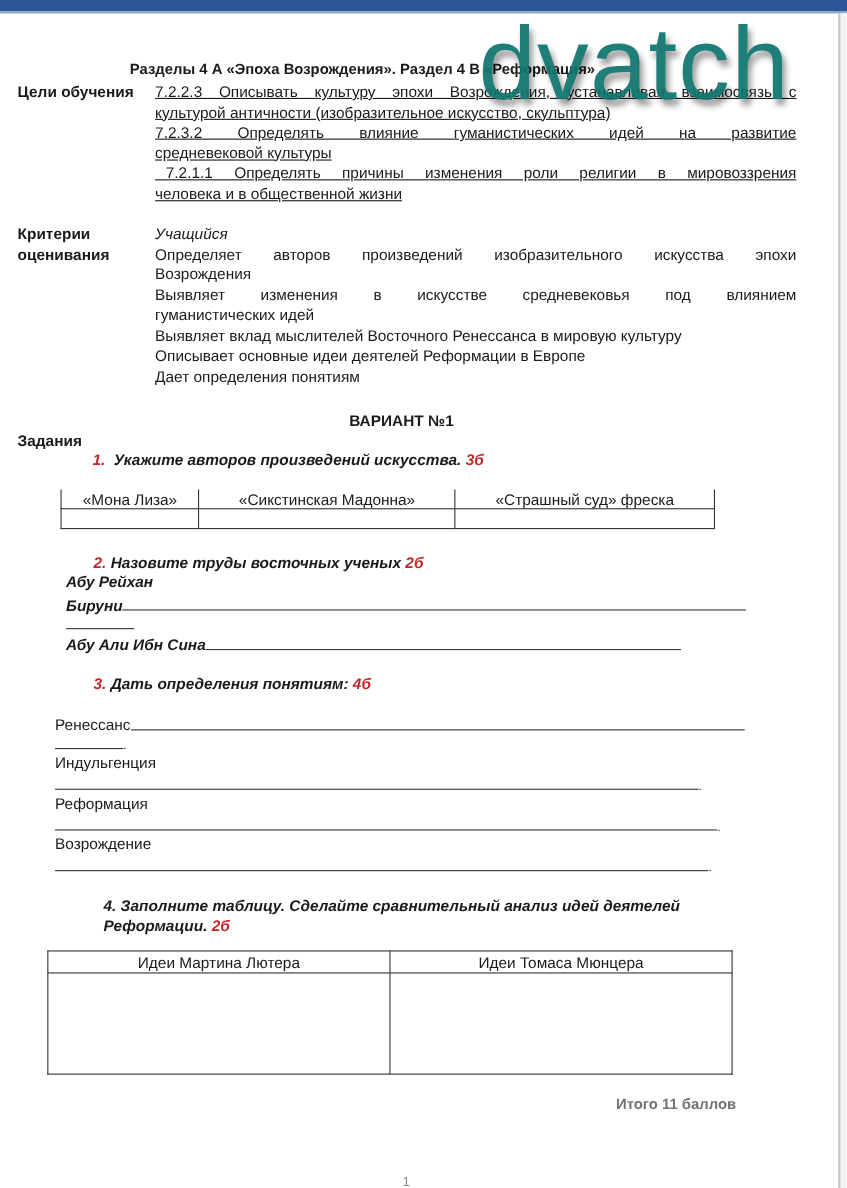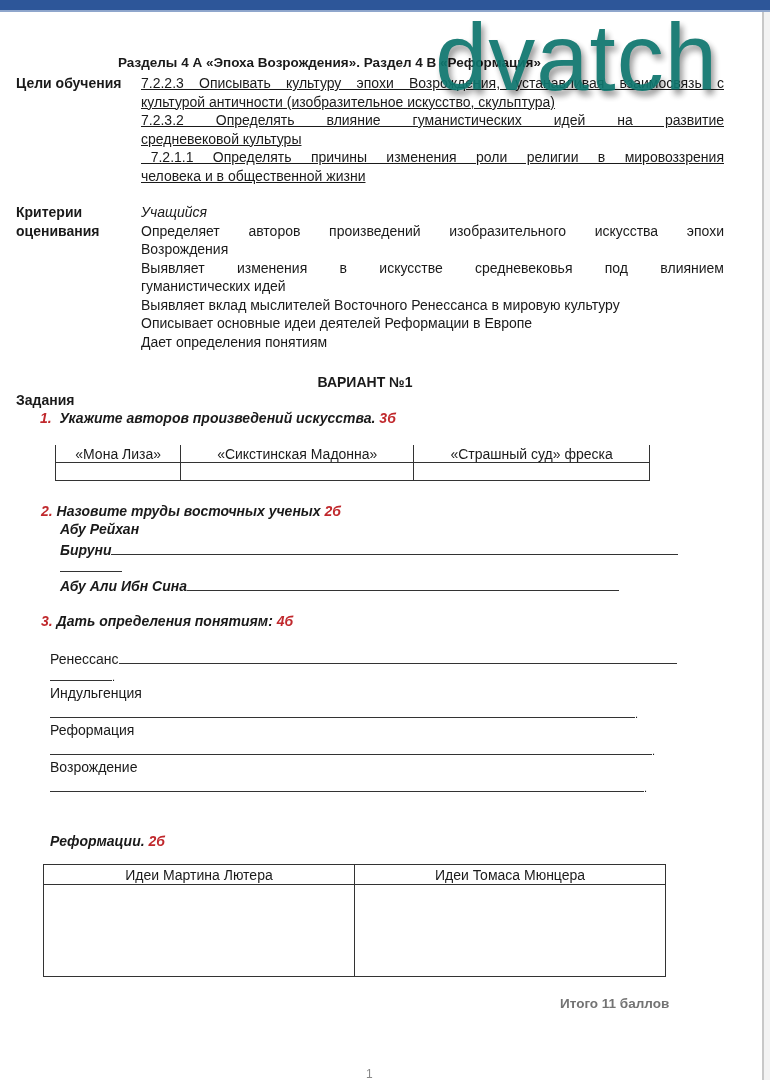--- a/index.html
+++ b/index.html
@@ -33,21 +33,21 @@
       position: absolute; left: 141px; width: 583px; font-size: 14px; line-height: 18.5px;
       text-align: justify;
     }
     .block p { margin: 0; }
     .block .just { text-align: justify; text-align-last: justify; }
     .block .ital { font-style: italic; }
 
     .variant { position: absolute; left: 0; width: 730px; top: 374px; text-align: center; font-size: 14px; font-weight: bold; }
     .tasks-h { position: absolute; left: 16px; top: 392px; font-size: 14px; font-weight: bold; }
 
-    .q { position: absolute; font-size: 14px; font-weight: bold; font-style: italic; white-space: nowrap; }
+    .q { position: absolute; font-size: 14px; font-weight: bold; font-style: italic; white-space: nowrap; margin-left: 44px; }
     .q .num, .q .pts { color: #c0282c; }
 
     table.t1 {
       position: absolute; left: 55px; top: 445px; width: 595px;
       border-collapse: collapse; font-size: 14px;
     }
     table.t1 td { border: 1px solid #333; height: 17px; text-align: center; padding: 0; }
     table.t1 tr:first-child td { border-top: none; }
 
     .ans { position: absolute; font-size: 14px; font-weight: bold; font-style: italic; white-space: nowrap; }
@@ -166,20 +166,21 @@
   </div>
   <div class="def" style="left:50px; top:722px;">Реформация</div>
   <div class="def" style="left:50px; top:740px;">
     <span class="uline" style="width:602px;"></span><span class="dot">.</span>
   </div>
   <div class="def" style="left:50px; top:759px;">Возрождение</div>
   <div class="def" style="left:50px; top:777px;">
     <span class="uline" style="width:594px;"></span><span class="dot">.</span>
   </div>
 
+  <div class="q" style="left:50px; top:815px;">4. Заполните таблицу. Сделайте сравнительный анализ идей деятелей</div>
   <div class="q" style="left:50px; top:833px;">
     <span>Реформации.</span>
     <span class="pts">2б</span>
   </div>
   <table class="t4">
     <tbody>
         <tr class="h">
       <td>Идеи Мартина Лютера</td>
       <td>Идеи Томаса Мюнцера</td>
     </tr>

